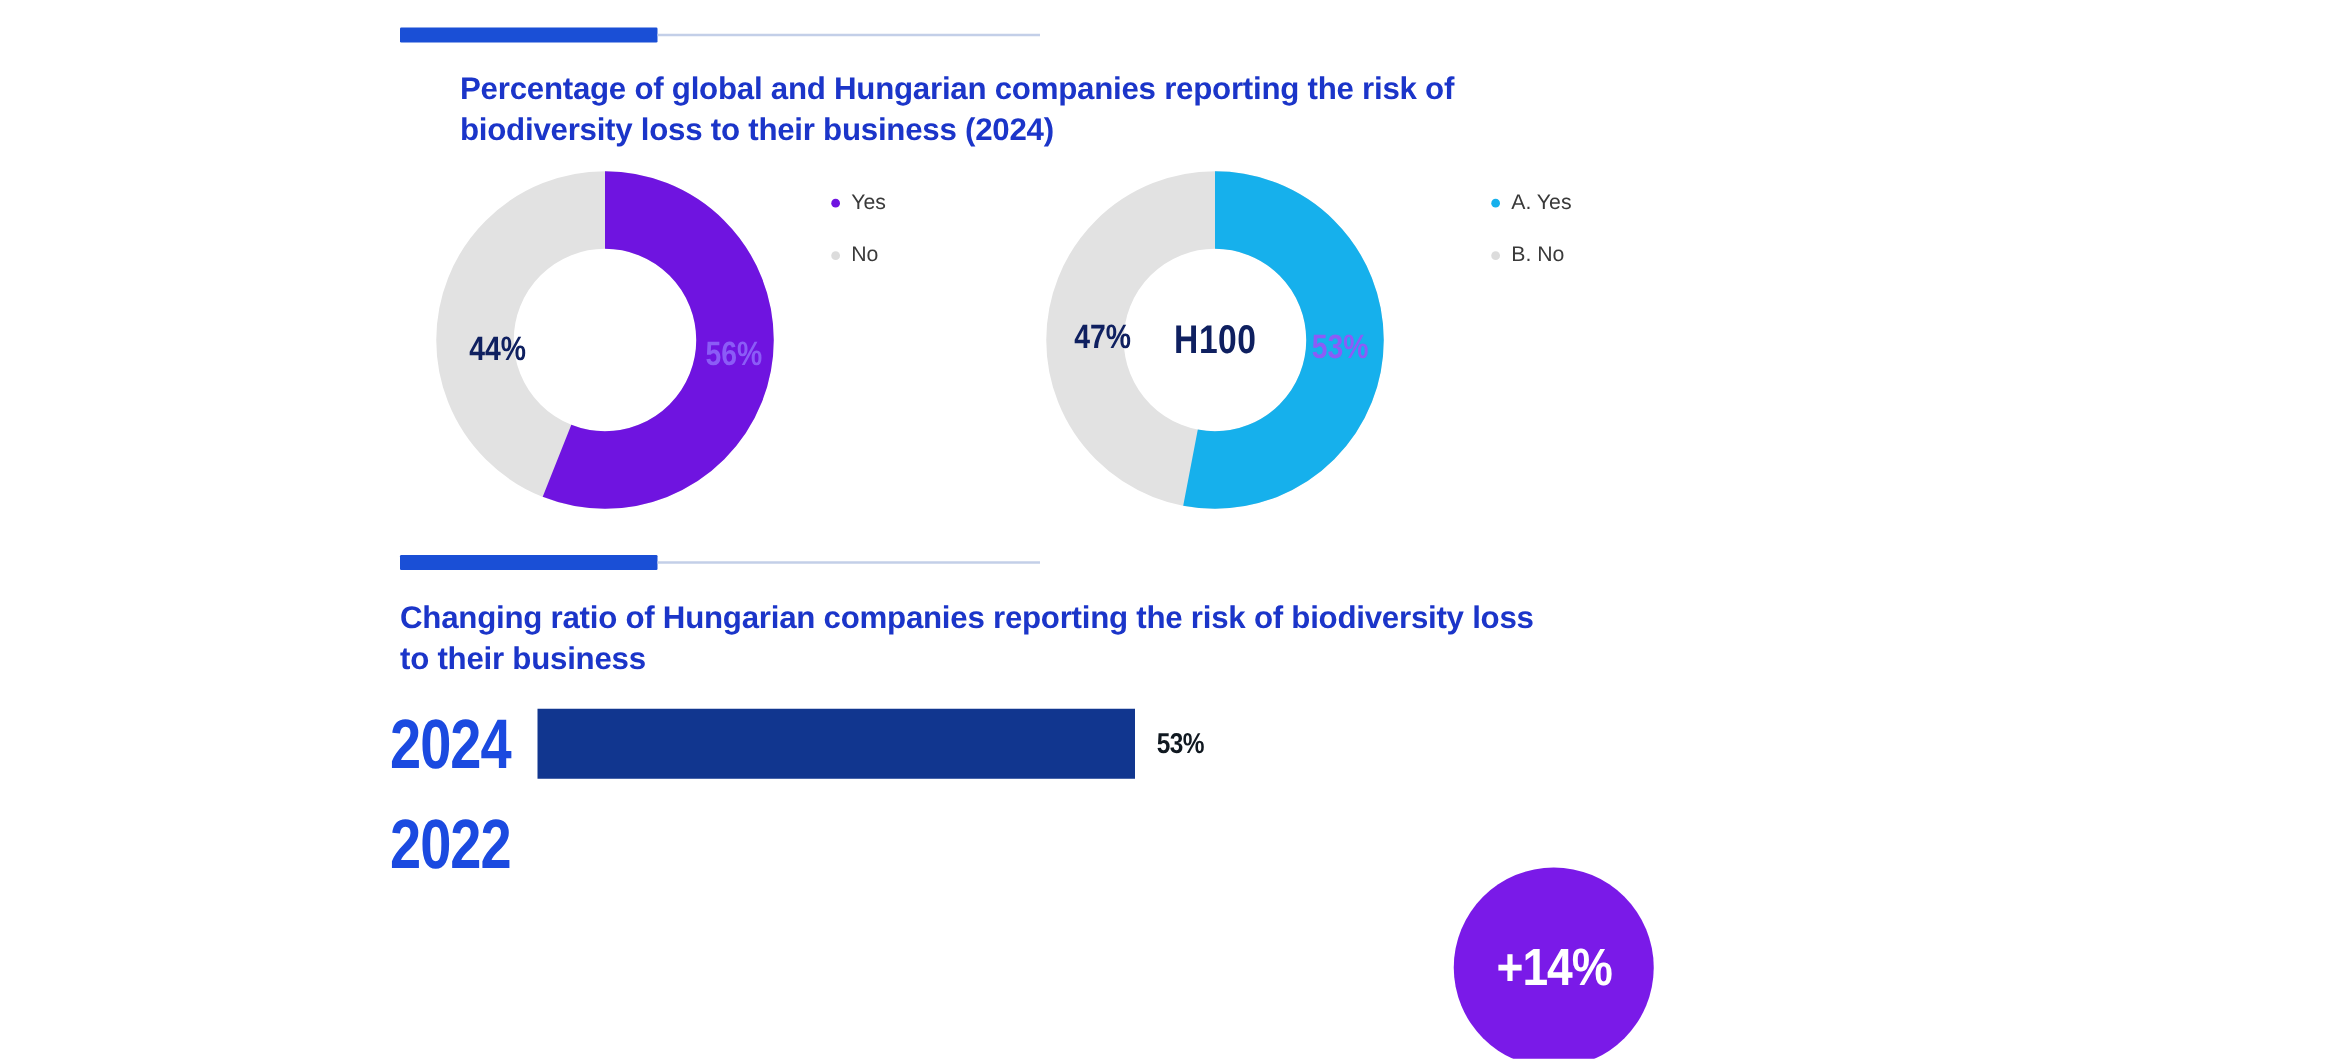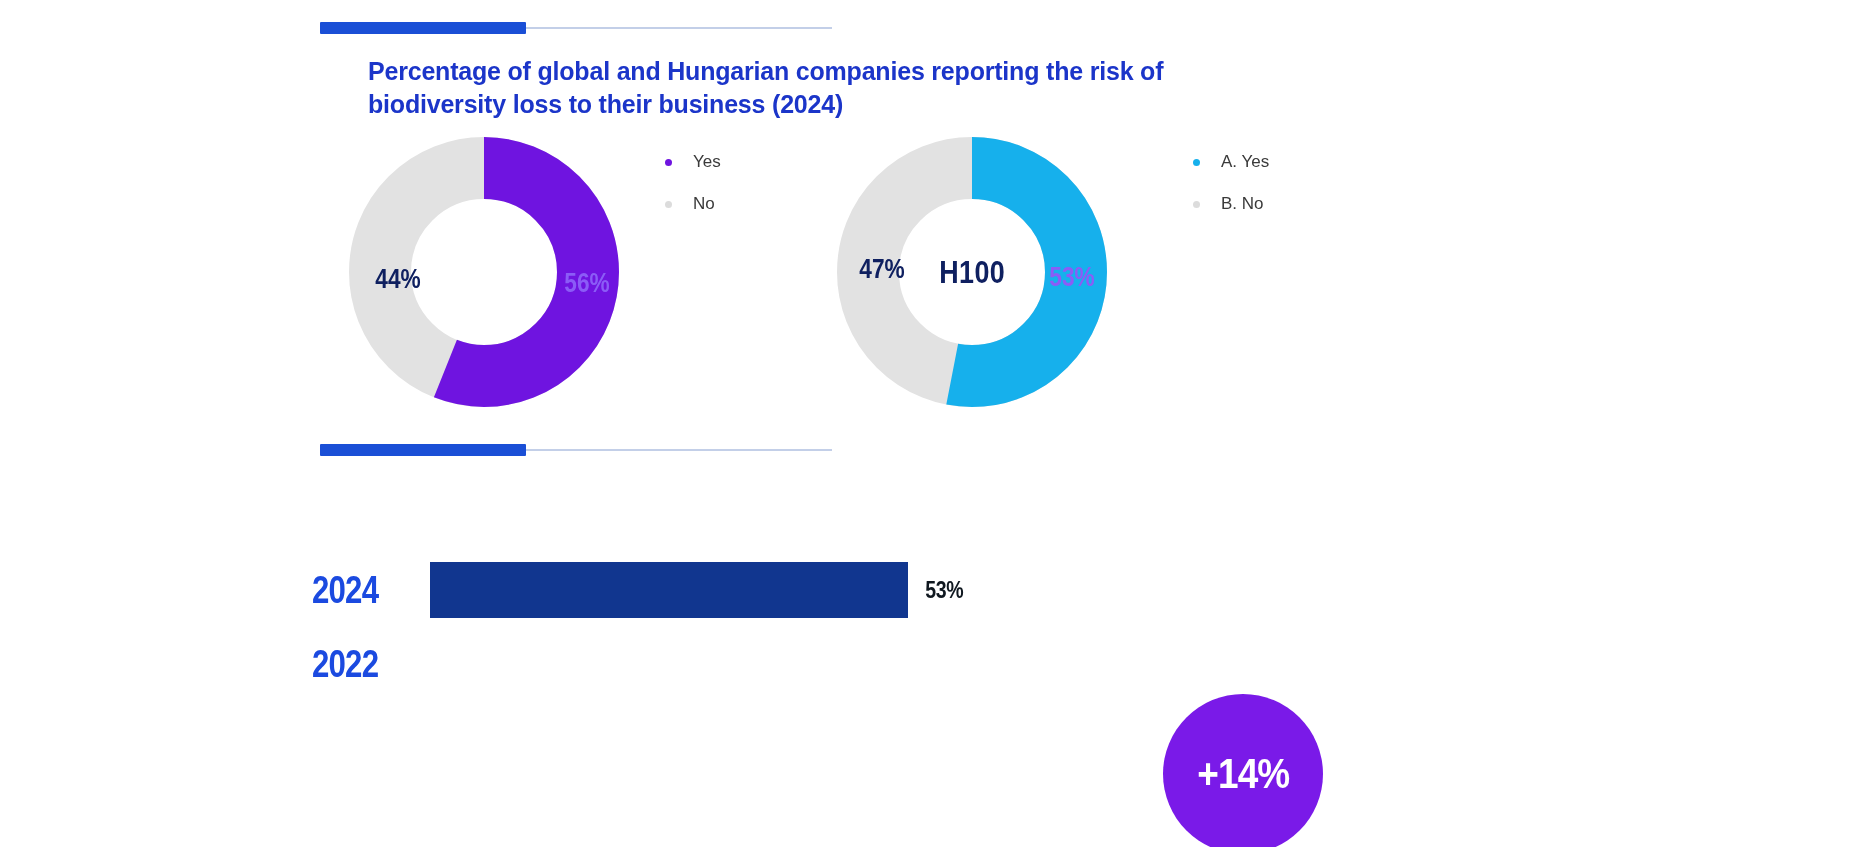--- a/index.html
+++ b/index.html
@@ -58,33 +58,32 @@
   .slice-label.secondary { color: #0f2060; }
 
   
   .legend { position: absolute; }
   .legend-item {
     display: flex; align-items: center;
     margin-bottom: 22px;
     font-size: 17px;
     color: #3a3a3a;
     font-weight: normal;
-    gap: 12px;
   }
   .legend-dot {
     width: 7px; height: 7px; border-radius: 50%;
     margin-right: 9px; flex: none;
   }
 
   
   .bar-row { position: absolute; display: flex; align-items: center; }
   .bar-year {
     color: #1b4ae0;
     font-weight: bold;
-    font-size: 39px;
+    font-size: 56px;
     letter-spacing: -1px;
     width: 118px;
     text-align: left;
   }
   .bar-year span { display: inline-block; transform: scaleX(0.8); transform-origin: left center; }
   .bar-track { display: flex; align-items: center; }
   .bar-fill { height: 56px; }
   .bar-value {
     color: #101820;
     font-weight: bold;
@@ -174,20 +173,22 @@
       <span class="legend-dot" style="background:#dcdcdc;"></span>
       <span>B. No</span>
     </div>
   </div>
 
   <div class="accent-rule" style="left:320px; top:444px; width:512px;">
     <div class="seg-strong"></div>
     <div class="seg-light"></div>
   </div>
 
+  <div class="section-title" style="left:320px; top:478px; width:920px;">Changing ratio of Hungarian companies reporting the risk of biodiversity loss
+to their business</div>
 
   <div class="bar-row" style="left:312px; top:562px;">
     <div class="bar-year">
       <span>2024</span>
     </div>
     <div class="bar-track">
       <div class="bar-fill" style="width:478px; background:#11368f;"></div>
       <div class="bar-value">
         <span>53%</span>
       </div>

